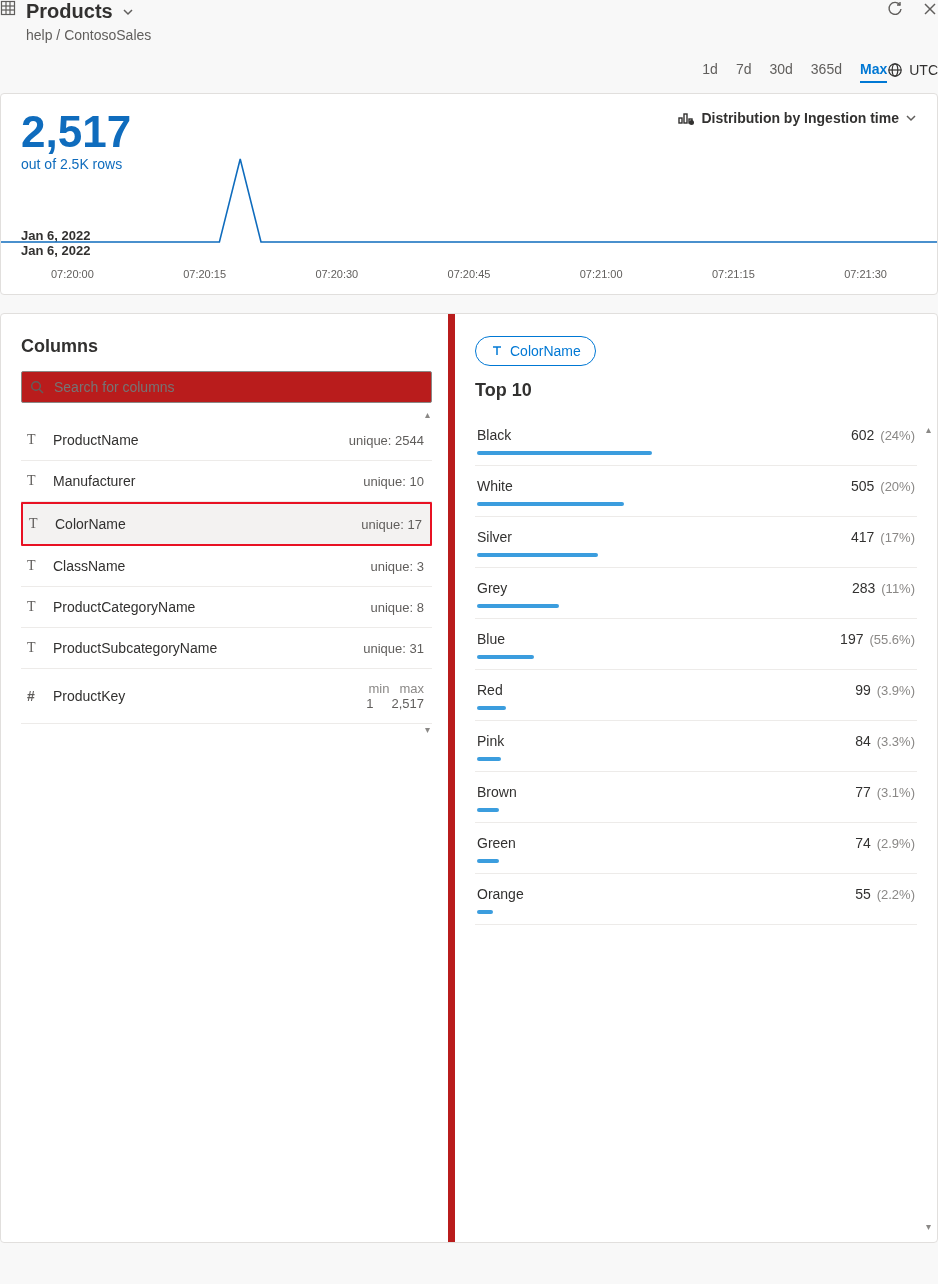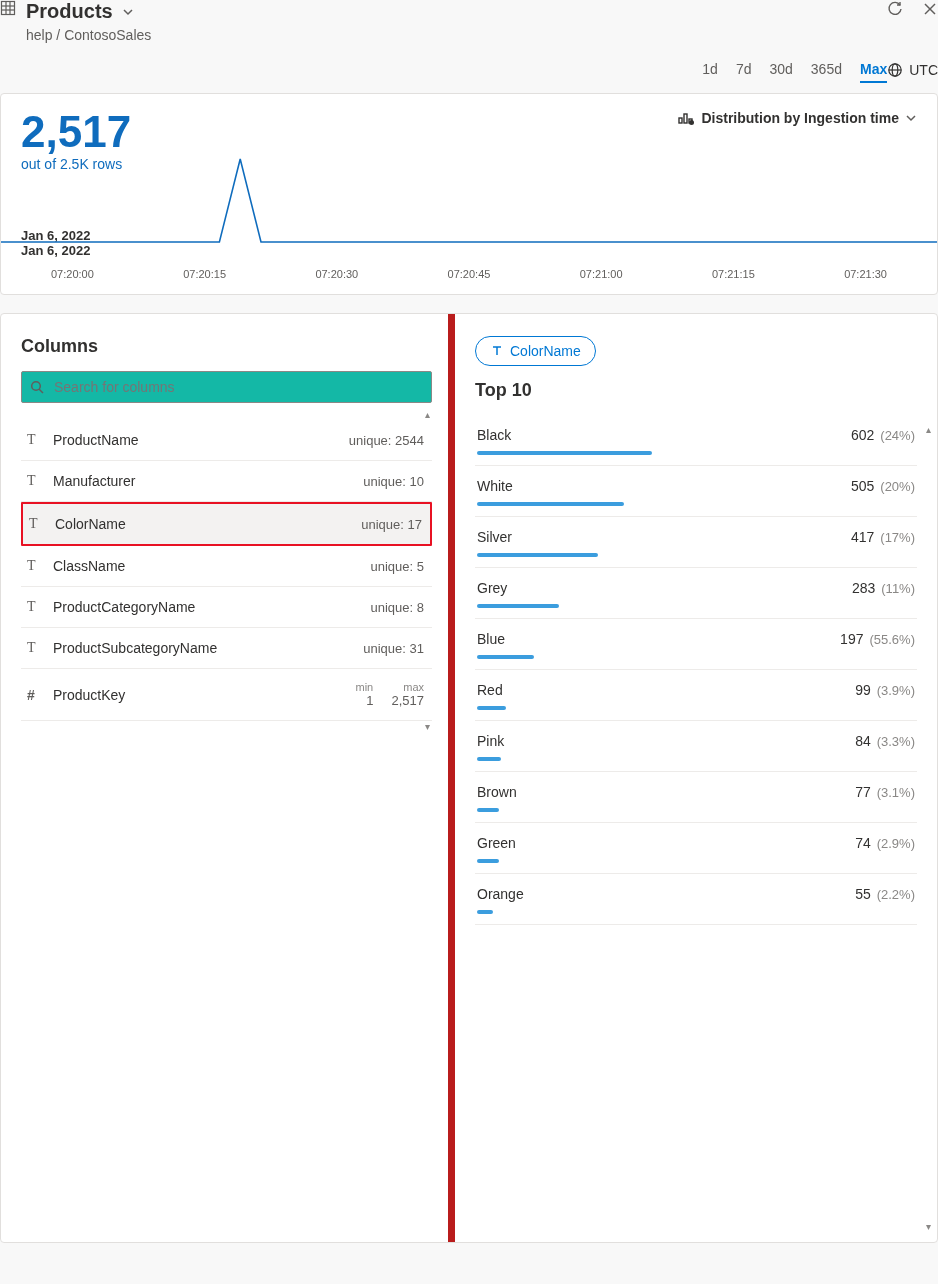--- a/index.html
+++ b/index.html
@@ -42,31 +42,31 @@
   .spark { position: absolute; left: 0; right: 0; top: 60px; height: 90px; pointer-events: none; }
   .spark svg { width: 100%; height: 100%; }
 
   
   .panels { display: flex; gap: 0; border: 1px solid #e1dfdd; border-radius: 4px; overflow: hidden; background: #fff; min-height: 930px; }
   .left { flex: 0 0 454px; border-right: 7px solid #b91c1c; padding: 22px 16px 16px 20px; }
   .right { flex: 1; padding: 22px 20px 16px 20px; position: relative; }
 
   .section-title { font-size: 18px; font-weight: 600; margin-bottom: 14px; }
   .search-wrap { position: relative; margin-bottom: 6px; }
-  .search-input { width: 100%; padding: 7px 10px 7px 32px; border: 1px solid #8a8886; border-radius: 2px; font-size: 14px; background: #14b8a6; }
+  .search-input { width: 100%; padding: 7px 10px 7px 32px; border: 1px solid #8a8886; border-radius: 2px; font-size: 14px; background: #b91c1c; }
   .search-wrap .icon { position: absolute; left: 9px; top: 50%; transform: translateY(-50%); color: #605e5c; }
 
   .col-list { }
   .col-row { display: flex; align-items: center; justify-content: space-between; padding: 12px 8px 12px 6px; border-bottom: 1px solid #edebe9; cursor: pointer; }
   .col-row-left { display: flex; align-items: center; gap: 10px; }
   .col-type { width: 16px; color: #605e5c; font-family: Georgia, serif; font-style: normal; }
   .col-type.hash { font-family: inherit; font-weight: 600; }
   .col-name { font-size: 14px; }
   .col-meta { font-size: 13px; color: #605e5c; text-align: right; }
-  .col-meta .minmax-labels { font-size: 11px; color: #8a8886; display:flex; gap: 30px; justify-content:flex-end; }
+  .col-meta .minmax-labels { font-size: 13px; color: #8a8886; display:flex; gap: 10px; justify-content:flex-end; }
   .col-meta .minmax-vals { display:flex; gap: 18px; justify-content:flex-end; }
 
   .col-row.selected { background: #f3f2f1; border: 2px solid #e81123; border-radius: 1px; }
   .col-row.selected + .col-row { border-top: none; }
 
   .scroll-hint { display: flex; flex-direction: column; align-items: flex-end; gap: 2px; font-size: 10px; color: #8a8886; padding-right: 2px; }
 
   
   .chip { display: inline-flex; align-items: center; gap: 6px; border: 1px solid #0078d4; color: #0078d4; border-radius: 16px; padding: 6px 14px; font-size: 14px; margin-bottom: 14px; cursor: pointer; }
   .chip .icon svg { stroke: #0078d4; }
@@ -224,21 +224,21 @@
               <span class="col-type">T</span>
               <span class="col-name">ColorName</span>
             </div>
             <div class="col-meta">unique: 17</div>
           </div>
           <div class="col-row">
             <div class="col-row-left">
               <span class="col-type">T</span>
               <span class="col-name">ClassName</span>
             </div>
-            <div class="col-meta">unique: 5</div>
+            <div class="col-meta">unique: 3</div>
           </div>
           <div class="col-row">
             <div class="col-row-left">
               <span class="col-type">T</span>
               <span class="col-name">ProductCategoryName</span>
             </div>
             <div class="col-meta">unique: 8</div>
           </div>
           <div class="col-row">
             <div class="col-row-left">

